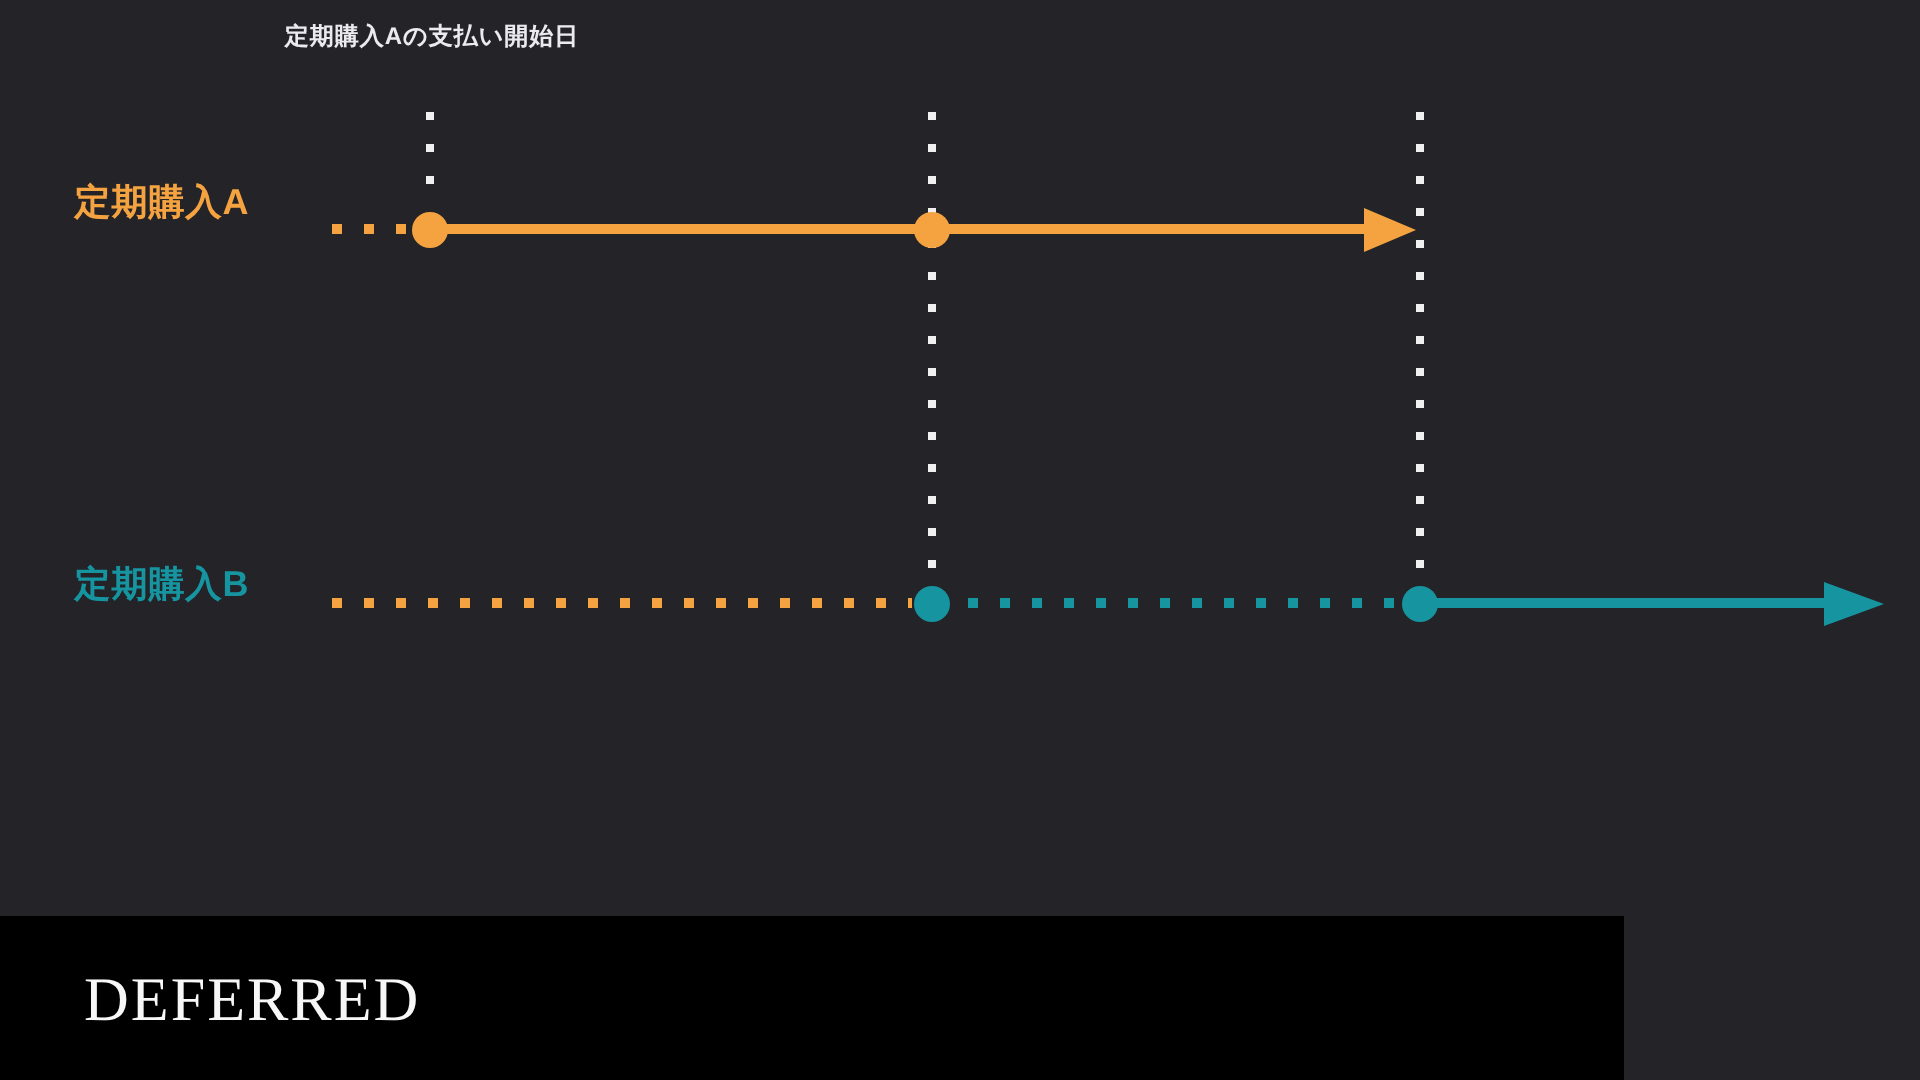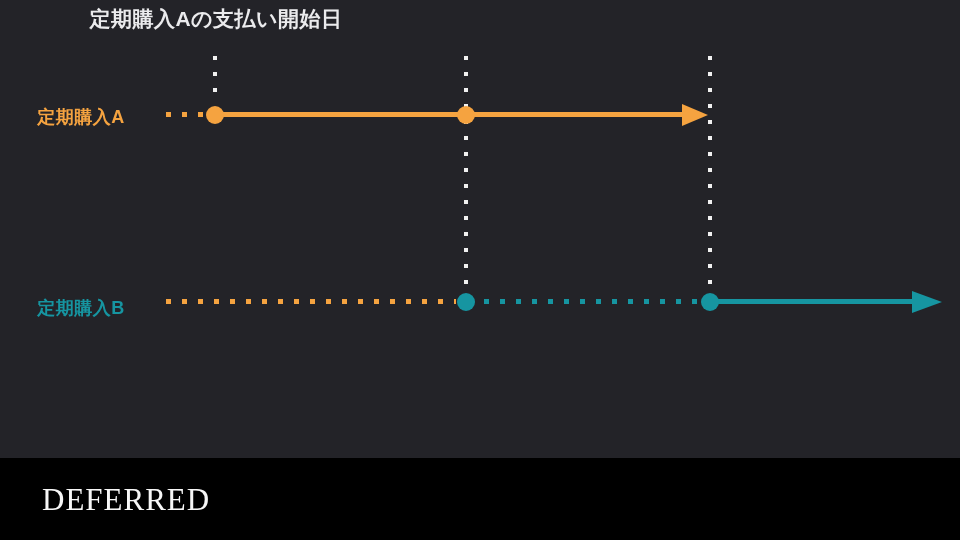--- a/index.html
+++ b/index.html
@@ -4,31 +4,31 @@
 <style>
   html,body { margin:0; padding:0; background:#000; }
   .canvas {
     position:relative; width:960px; height:540px; overflow:hidden;
     background:var(--bg, #232328);
     font-family:"Liberation Sans", sans-serif;
   }
   
   .annotation { position:absolute; top:7px; width:300px; text-align:center; }
   .ann-title, .ann-date {
-    color:var(--label-text,#EBEBED); font-size:21px; font-weight:bold; line-height:23px;
+    color:var(--label-text,#EBEBED); font-size:12px; font-weight:bold; line-height:23px;
     letter-spacing:0.5px;
   }
   
   .vline {
     position:absolute; width:4px; z-index:1;
     background:repeating-linear-gradient(to bottom, var(--marker,#F0F0F0) 0 4px, transparent 4px 16px);
   }
   
   .row-label { position:absolute; left:6px; width:150px; text-align:center;
-    font-size:18px; font-weight:bold; line-height:24px; letter-spacing:0.5px;margin-top:16px; }
+    font-size:18px; font-weight:bold; line-height:24px; letter-spacing:0.5px; }
   .row-label.orange { color:var(--orange,#F5A340); }
   .row-label.teal  { color:var(--teal,#1695A1); }
   
   .hdots-orange {
     position:absolute; height:5px; z-index:2;
     background:repeating-linear-gradient(to right, var(--orange,#F5A340) 0 5px, transparent 5px 16px);
   }
   .hdots-teal {
     position:absolute; height:5px; z-index:2;
     background:repeating-linear-gradient(to right, var(--teal,#1695A1) 0 5px, transparent 5px 16px);
@@ -36,21 +36,21 @@
   .hsolid-orange { position:absolute; height:5px; background:var(--orange,#F5A340); z-index:2; border-radius:2px; }
   .hsolid-teal   { position:absolute; height:5px; background:var(--teal,#1695A1); z-index:2; border-radius:2px; }
   .dot-circle { position:absolute; width:18px; height:18px; border-radius:50%; z-index:3; }
   .dot-circle.orange { background:var(--orange,#F5A340); }
   .dot-circle.teal   { background:var(--teal,#1695A1); }
   .arrowhead { position:absolute; width:0; height:0; z-index:2;
     border-top:11px solid transparent; border-bottom:11px solid transparent; }
   .arrowhead.orange { border-left:26px solid var(--orange,#F5A340); }
   .arrowhead.teal   { border-left:30px solid var(--teal,#1695A1); }
   
-  .footer { position:absolute; left:0; top:458px; width:960px; height:82px;
+  .footer { position:absolute; left:0; top:458px; width:812px; height:82px;
     background:var(--footer-bg,#000000); z-index:4; }
   .brand { position:absolute; left:42px; top:24px;
     font-family:"Liberation Serif", serif; font-size:31px; color:var(--brand,#F7F7F7);
     letter-spacing:1px; }
 </style>
 </head>
 <body>
 
 <div class="canvas">
 

